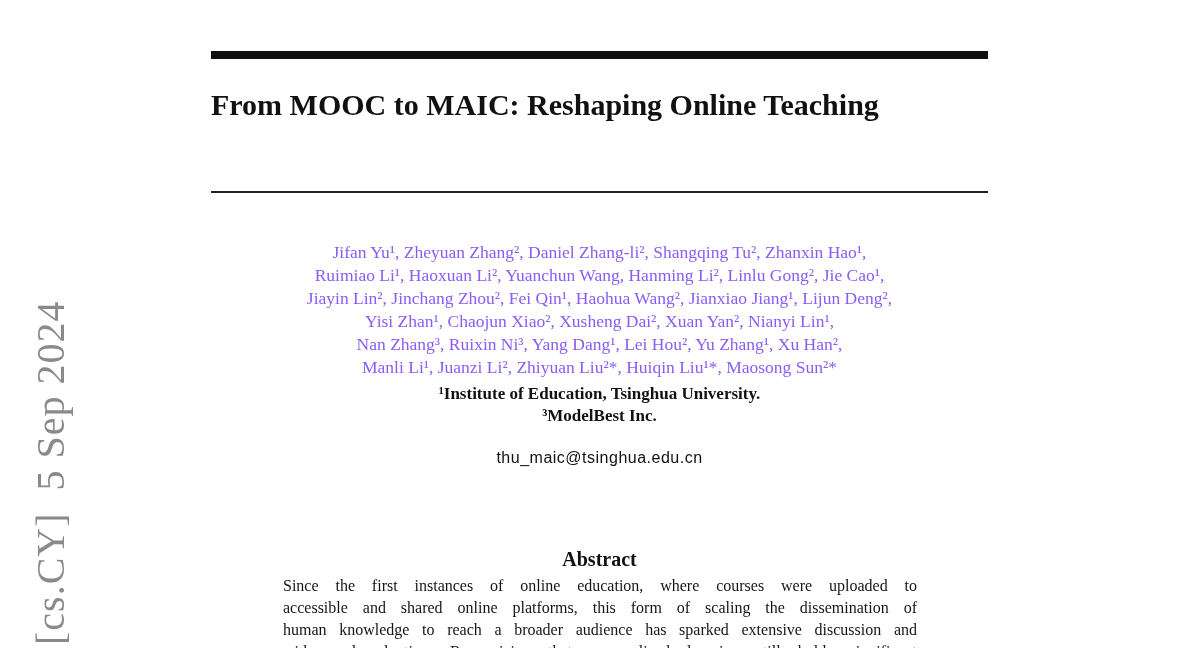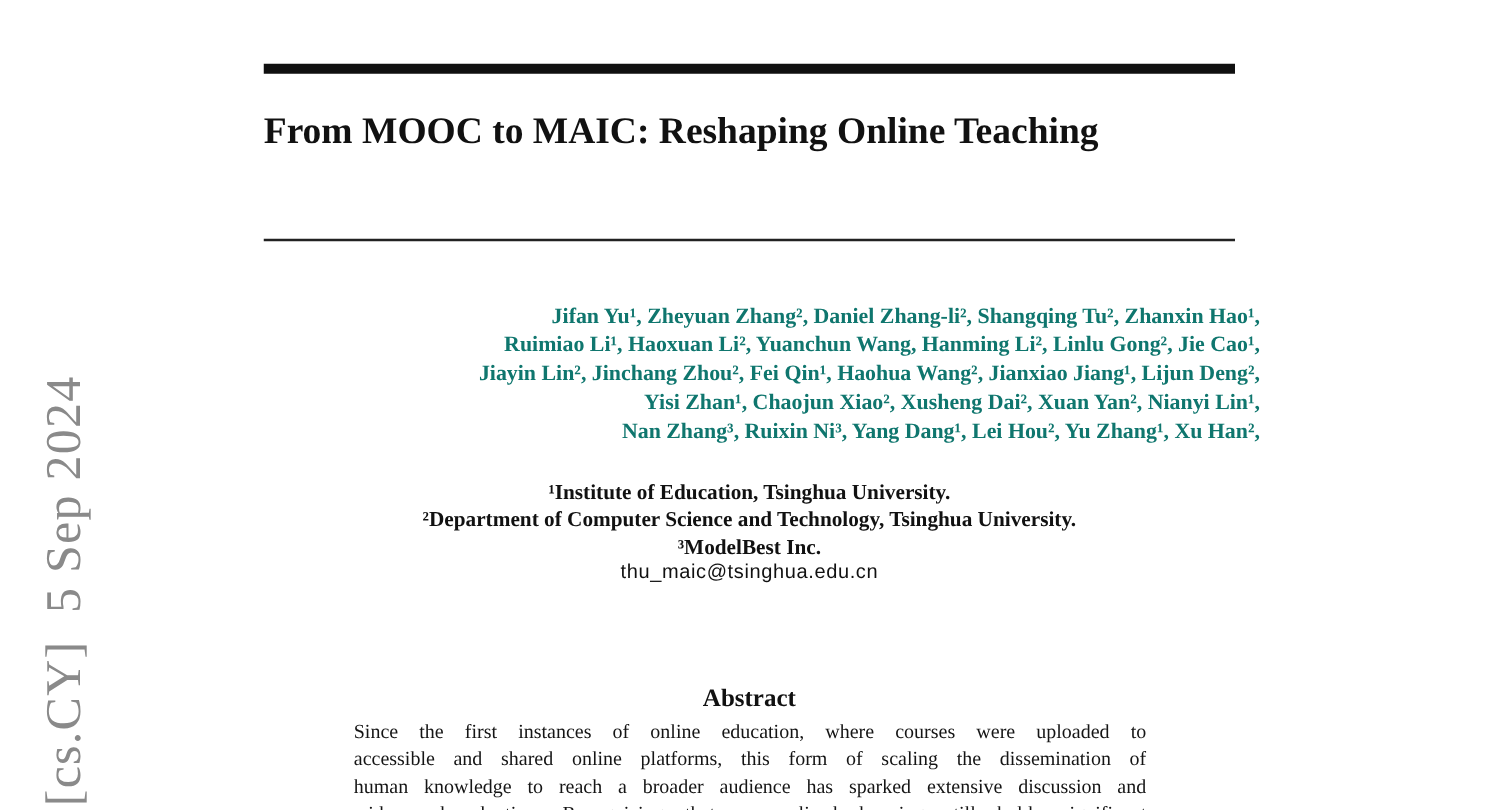--- a/index.html
+++ b/index.html
@@ -51,25 +51,25 @@
     font-size: 30px;
     font-weight: bold;
     line-height: 39px;
     color: #111111;
   }
 
   .authors-block {
     position: absolute;
     left: 191px; top: 241px;
     width: 817px;
-    text-align: right;
+    text-align: center;
     font-size: 17.5px;
-    font-weight: bold;
+    font-weight: normal;
     line-height: 23px;
-    color: #0f766e;
+    color: #8b5cf6;
   }
 
   .affil-block {
     position: absolute;
     left: 211px; top: 383px;
     width: 777px;
     text-align: center;
     font-size: 17px;
     line-height: 22px;
     color: #111111;
@@ -130,25 +130,25 @@
   </div>
 
   <div class="rule-thin"></div>
 
   <div class="authors-block">
     <div>Jifan Yu¹, Zheyuan Zhang², Daniel Zhang-li², Shangqing Tu², Zhanxin Hao¹,</div>
     <div>Ruimiao Li¹, Haoxuan Li², Yuanchun Wang, Hanming Li², Linlu Gong², Jie Cao¹,</div>
     <div>Jiayin Lin², Jinchang Zhou², Fei Qin¹, Haohua Wang², Jianxiao Jiang¹, Lijun Deng²,</div>
     <div>Yisi Zhan¹, Chaojun Xiao², Xusheng Dai², Xuan Yan², Nianyi Lin¹,</div>
     <div>Nan Zhang³, Ruixin Ni³, Yang Dang¹, Lei Hou², Yu Zhang¹, Xu Han²,</div>
+    <div>Manli Li¹, Juanzi Li², Zhiyuan Liu²*, Huiqin Liu¹*, Maosong Sun²*</div>
   </div>
 
   <div class="affil-block">
     <div>¹Institute of Education, Tsinghua University.</div>
-    <div>²Department of Computer Science and Technology, Tsinghua University.</div>
     <div>³ModelBest Inc.</div>
   </div>
 
   <div class="email-line">thu_maic@tsinghua.edu.cn</div>
 
   <div class="abstract-heading">Abstract</div>
 
   <div class="abstract-body">
     <div class="abstract-line">Since the first instances of online education, where courses were uploaded to</div>
     <div class="abstract-line">accessible and shared online platforms, this form of scaling the dissemination of</div>

